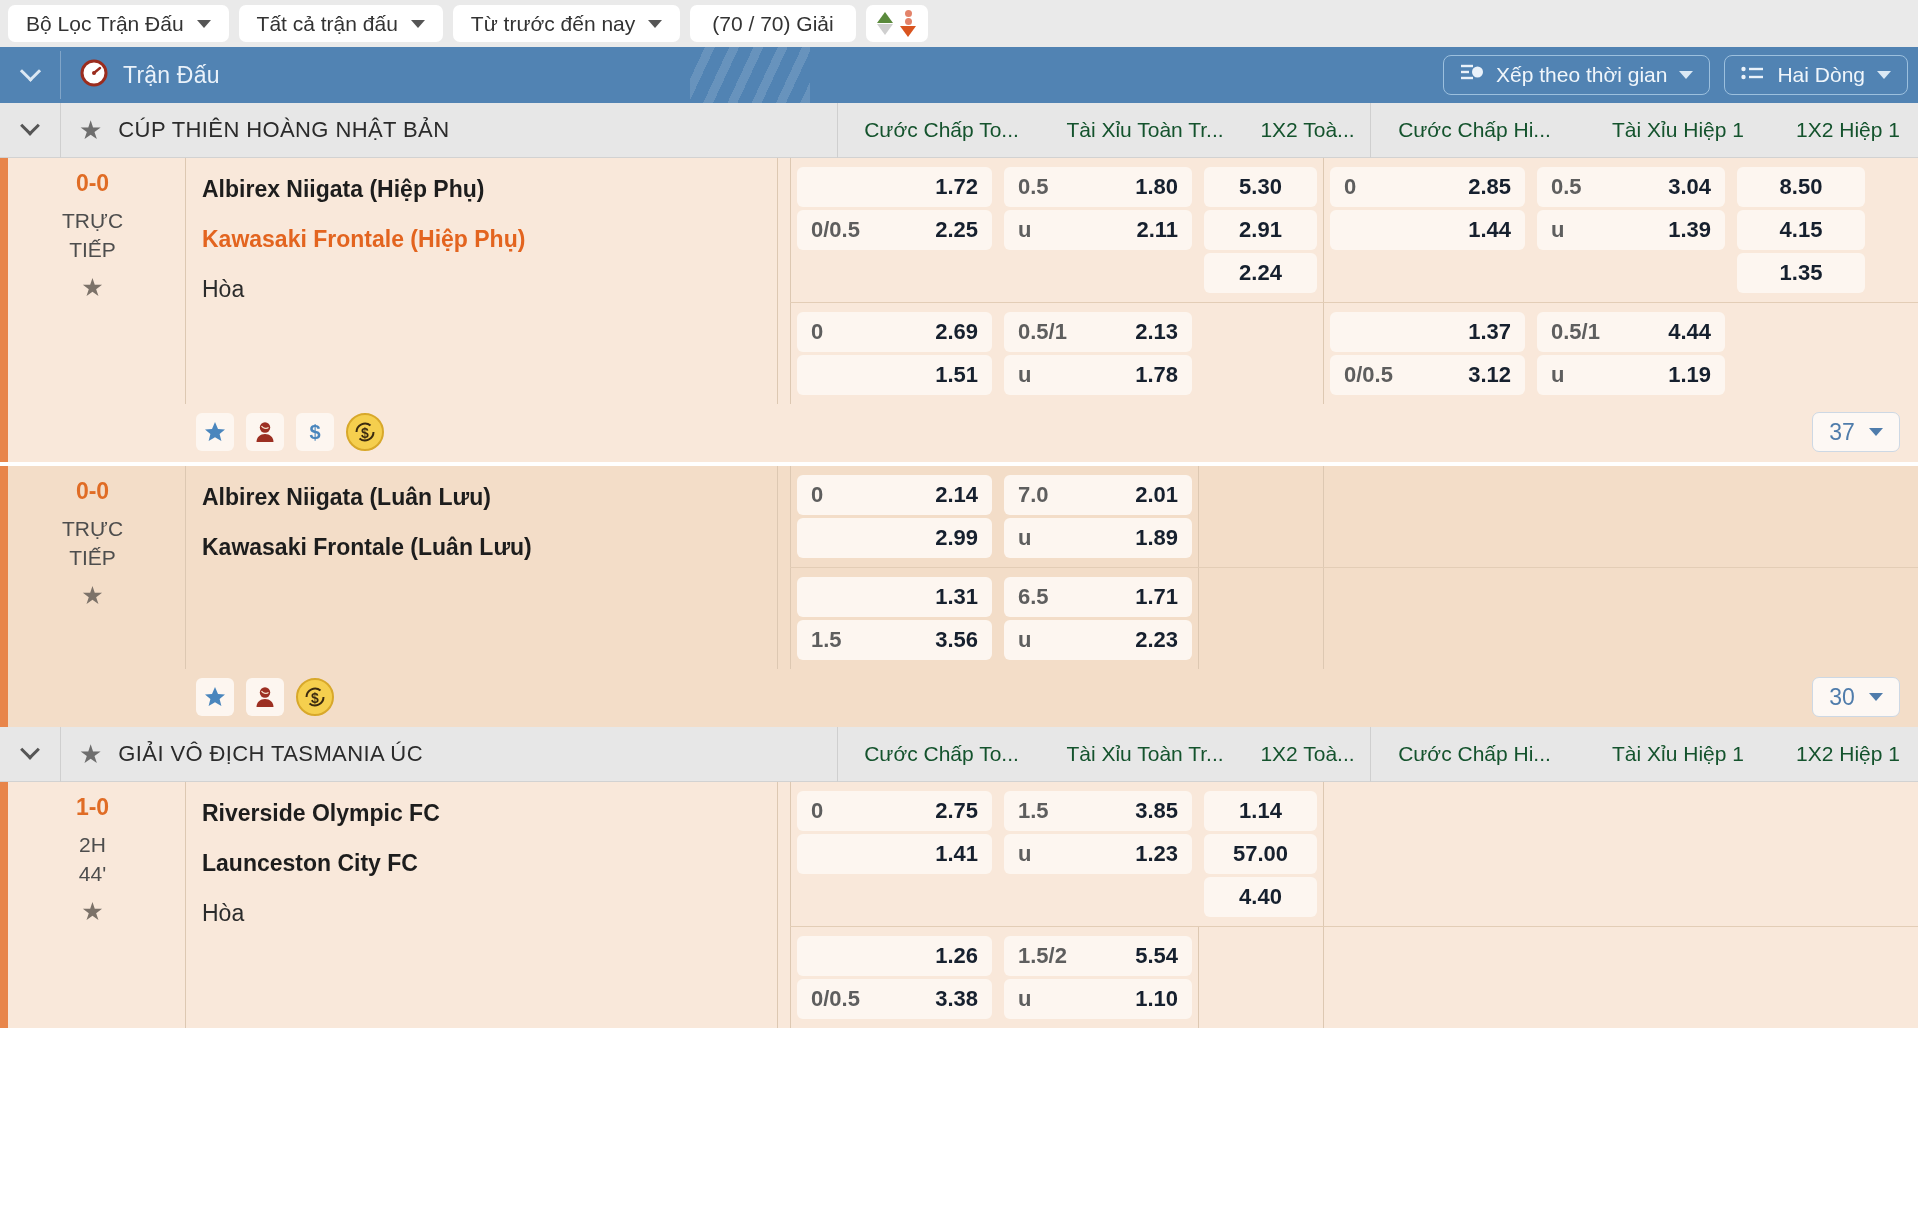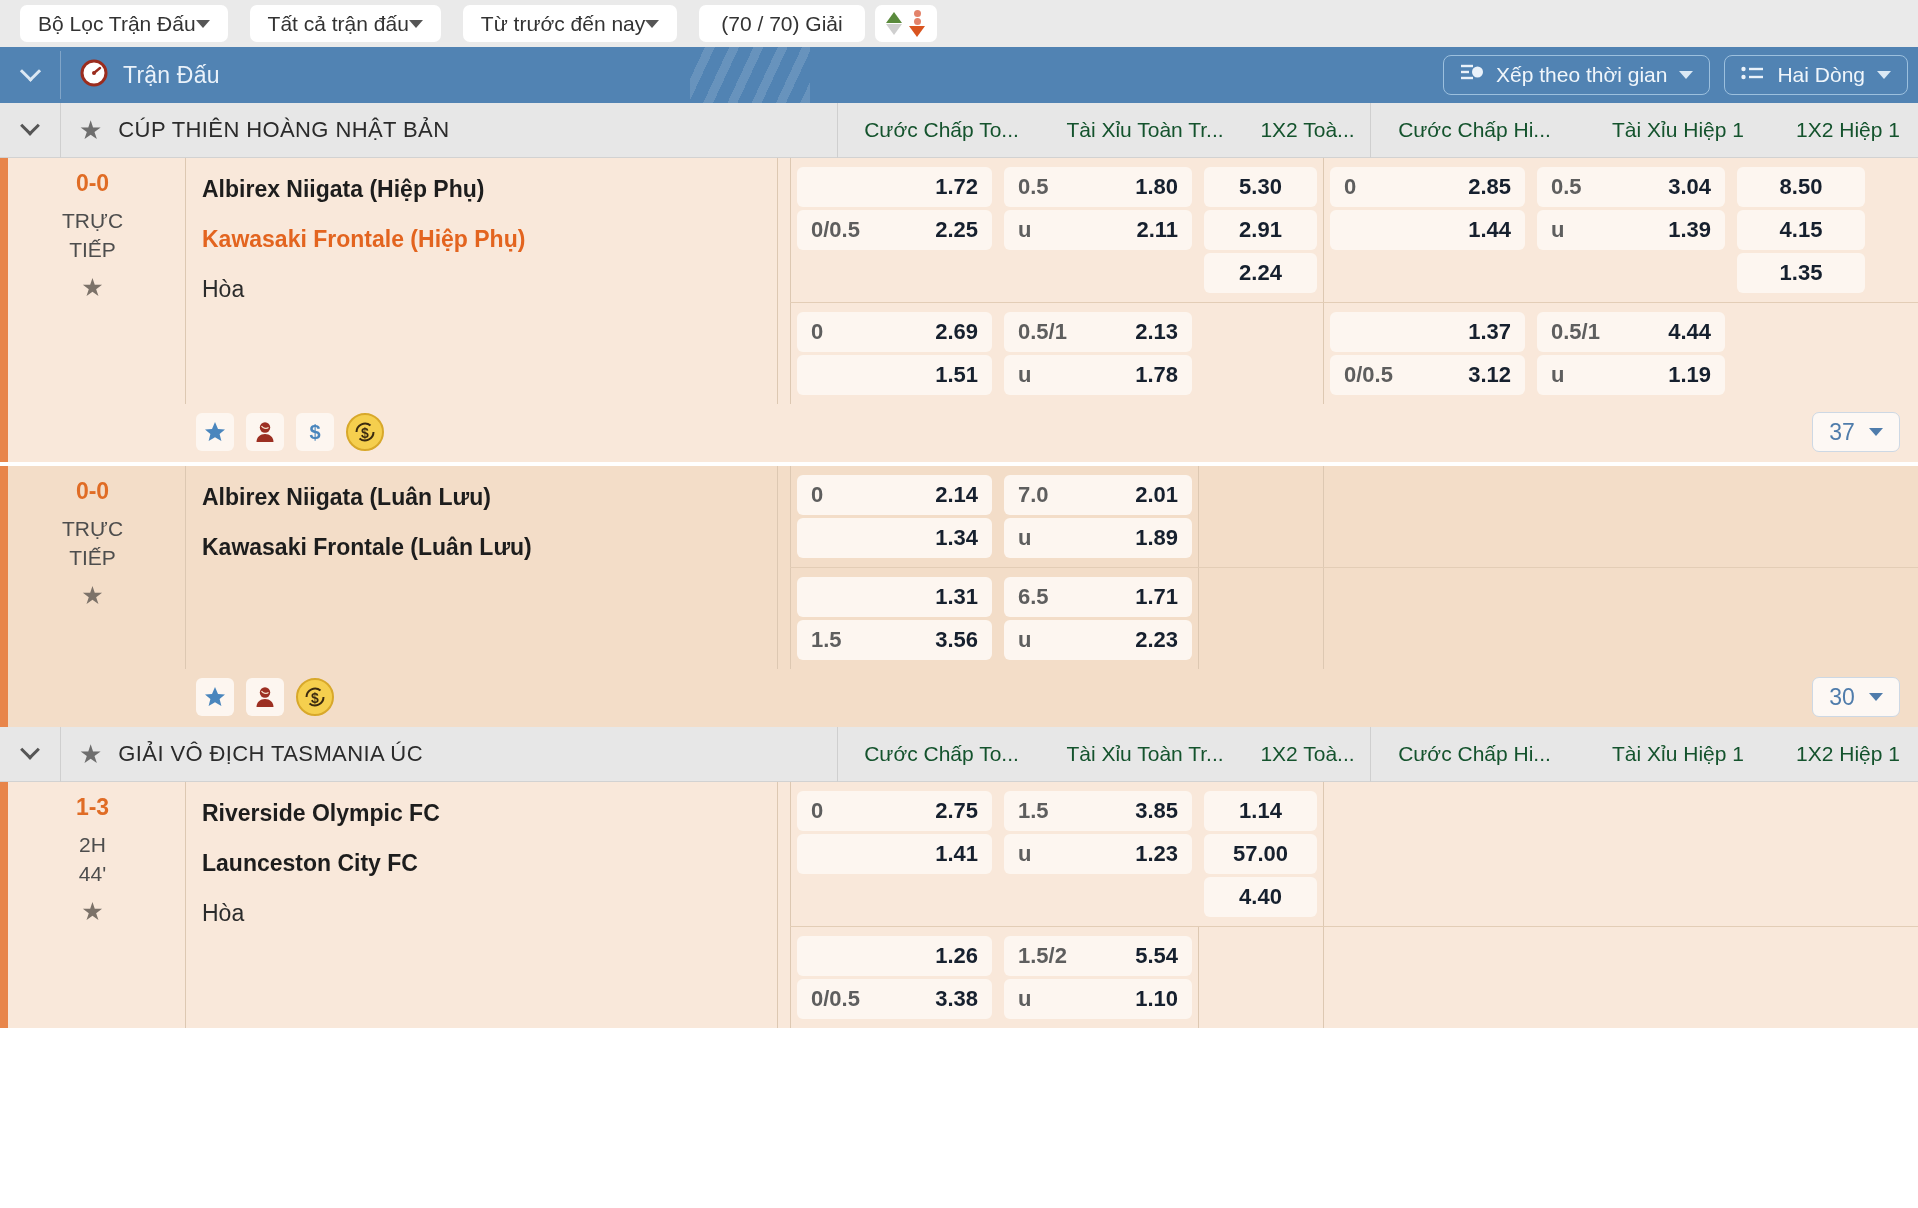--- a/index.html
+++ b/index.html
@@ -19,25 +19,25 @@
     align-items: center;
     gap: 10px;
     padding: 0 8px;
   }
   .filter-chip {
     background: #ffffff;
     border-radius: 7px;
     height: 37px;
     display: flex;
     align-items: center;
+    gap: 13px;
     padding: 0 18px;
     font-size: 21px;
     color: #333333;
     white-space: nowrap;
-    margin-left: 12px;
   }
   .filter-chip.static { padding: 0 22px; }
   .chev {
     width: 0; height: 0;
     border-left: 7px solid transparent;
     border-right: 7px solid transparent;
     border-top: 8px solid #555;
     flex: none;
   }
   .sortbtn {
@@ -472,21 +472,21 @@
   </div>
   <div class="m-odds">
     <div class="odds-group">
       <div class="odds-col sep" style="width:208px">
         <div class="cell">
             <span class="hcap">0</span>
             <span class="val">2.14</span>
           </div>
         <div class="cell">
             <span class="hcap"></span>
-            <span class="val">1.34</span>
+            <span class="val">2.99</span>
           </div>
       </div>
       <div class="odds-col" style="width:200px">
         <div class="cell">
             <span class="hcap">7.0</span>
             <span class="val">2.01</span>
           </div>
         <div class="cell">
             <span class="hcap">u</span>
             <span class="val">1.89</span>
@@ -582,21 +582,21 @@
     <div class="lg-col" style="width:200px">Tài Xỉu Toàn Tr...</div>
     <div class="lg-col" style="width:125px">1X2 Toà...</div>
     <div class="lg-col sep" style="width:208px">Cước Chấp Hi...</div>
     <div class="lg-col" style="width:200px">Tài Xỉu Hiệp 1</div>
     <div class="lg-col" style="width:140px">1X2 Hiệp 1</div>
   </div>
 </div>
 
 <div class="match light">
   <div class="m-status">
-    <span class="m-score">1-3</span>
+    <span class="m-score">1-0</span>
     <span class="m-live">2H</span>
     <span class="m-live">44'</span>
     <span class="m-star">★</span>
   </div>
   <div class="m-teams">
     <div class="t-line t-home">Riverside Olympic FC</div>
     <div class="t-line t-away">Launceston City FC</div>
     <div class="t-line t-draw">Hòa</div>
   </div>
   <div class="m-odds">

